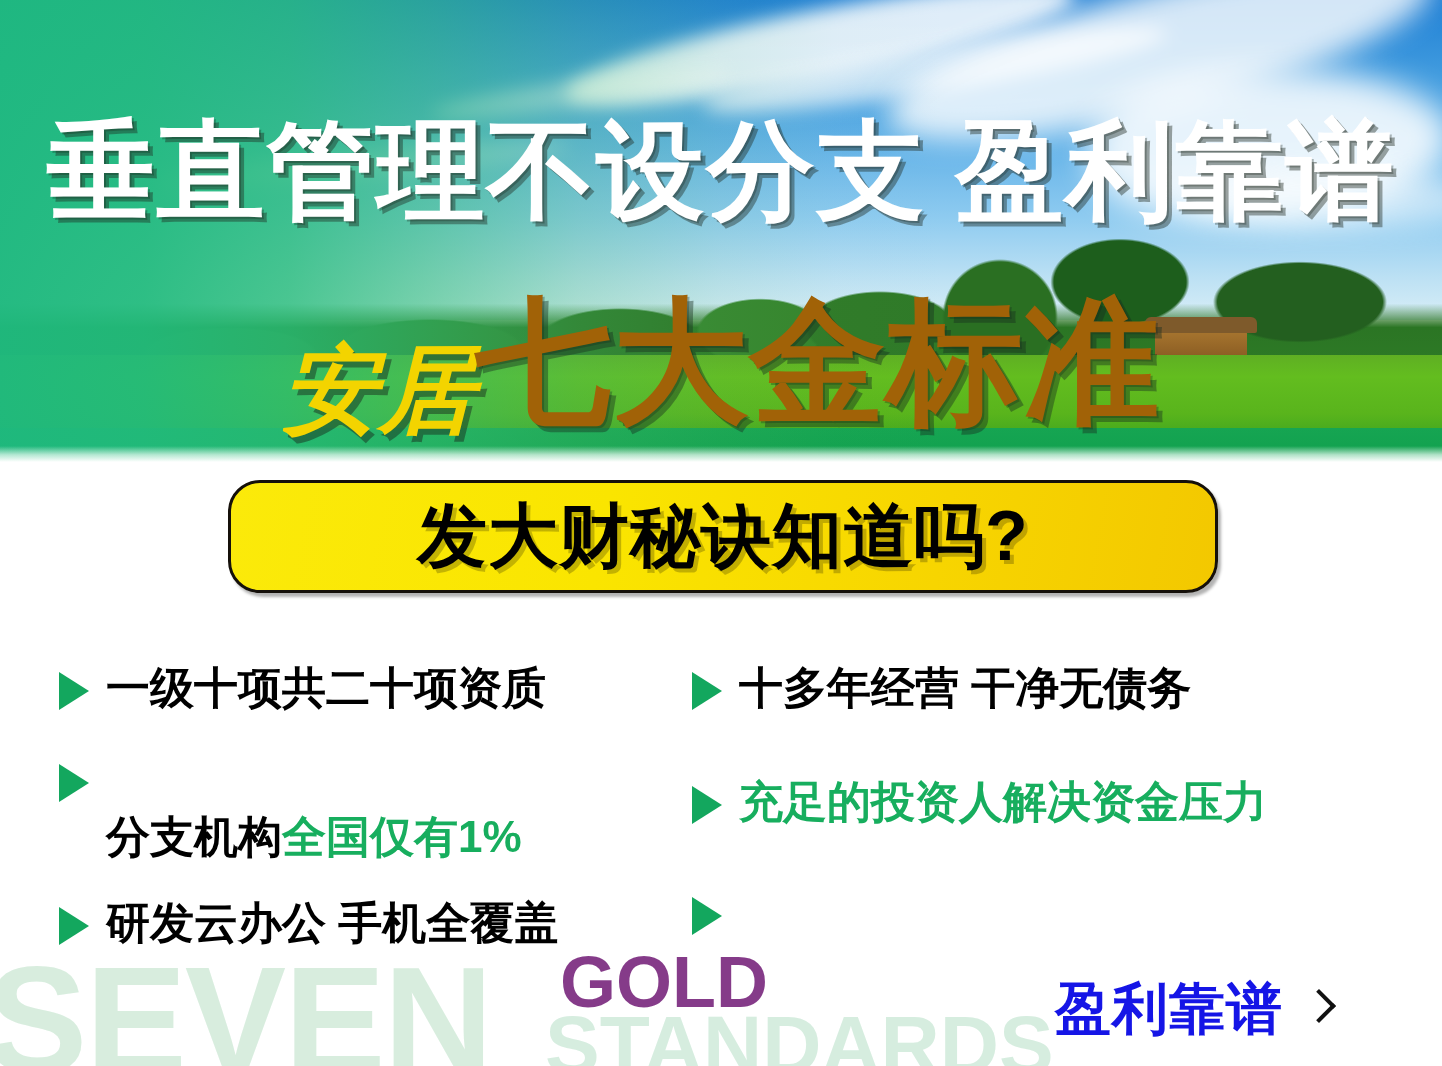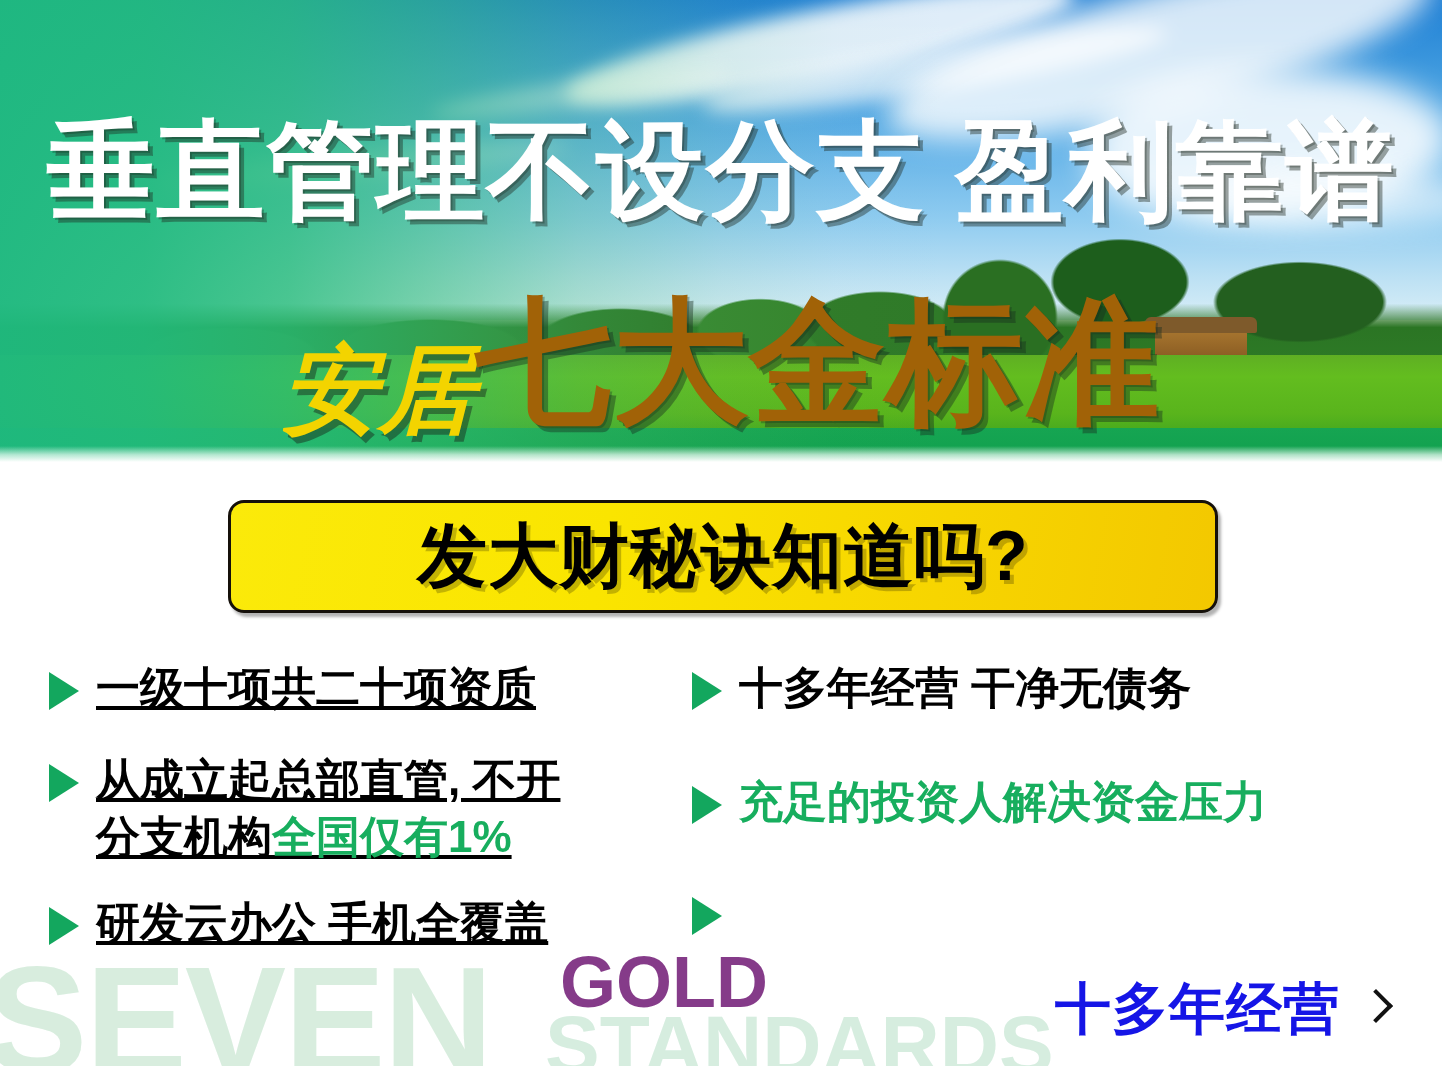--- a/index.html
+++ b/index.html
@@ -100,22 +100,22 @@
     text-shadow:5px 6px 0 rgba(25,45,30,.5);
   }
   .t2b{
     display:inline-block;font-size:136px;font-weight:bold;color:#a16207;
     letter-spacing:1px;
     text-shadow:6px 6px 0 rgba(25,45,30,.42), 2px 2px 0 rgba(20,35,25,.3);
   }
 
   
   .ybanner{
-    position:absolute;left:228px;top:500px;width:990px;height:113px;
-    border-radius:16px;
+    position:absolute;left:228px;top:480px;width:990px;height:113px;
+    border-radius:32px;
     border:3px solid #15100a;
     background:linear-gradient(100deg,#FBEA0A 0%,#FAE500 38%,#F7D500 72%,#F3C800 100%);
     box-shadow:3px 4px 3px rgba(0,0,0,.30);
     box-sizing:border-box;
     display:flex;align-items:center;justify-content:center;
   }
   .ybanner .txt{
     font-size:70px;font-weight:bold;color:#000000;letter-spacing:1px;
     text-shadow:4px 4px 0 rgba(0,0,0,.22);
     white-space:nowrap;
@@ -134,21 +134,21 @@
     color:#701a75;opacity:.85;line-height:1;
   }
   .wm .stds{
     position:absolute;left:545px;top:52px;
     font-size:82px;font-weight:bold;letter-spacing:0px;
     color:#cfeada;opacity:.85;line-height:1;
   }
 
   
   .cols{position:absolute;left:0;top:660px;width:1442px;height:340px;}
-  .colL{position:absolute;left:49px;top:0;width:640px;text-decoration:underline;}
+  .colL{position:absolute;left:59px;top:0;width:640px;}
   .colR{position:absolute;left:692px;top:0;width:720px;}
 
   .bullet{display:flex;align-items:flex-start;margin-bottom:28px;}
   .tri{
     flex:0 0 auto;width:0;height:0;margin-top:12px;margin-right:17px;
     border-left:30px solid #13A75E;
     border-top:19px solid transparent;
     border-bottom:19px solid transparent;
   }
   .btxt{
@@ -218,21 +218,21 @@
 
   <div class="colL">
 
     <div class="bullet">
       <span class="tri"></span>
       <span class="btxt">一级十项共二十项资质</span>
     </div>
 
     <div class="bullet">
       <span class="tri"></span>
-      <span class="btxt"><span>从成立起总部直管, 不开</span><br><span>分支机构</span><span class="hi">全国仅有1%</span></span>
+      <span class="btxt"><br><span>分支机构</span><span class="hi">全国仅有1%</span></span>
     </div>
 
     <div class="bullet">
       <span class="tri"></span>
       <span class="btxt">研发云办公  手机全覆盖</span>
     </div>
 
   </div>
 
   <div class="colR">
@@ -248,15 +248,15 @@
     </div>
 
     <div class="bullet">
       <span class="tri"></span>
     </div>
 
   </div>
 </div>
 
 <div class="cta">
-  <span class="label">十多年经营</span>
+  <span class="label">盈利靠谱</span>
   <span class="chev"></span>
 </div>
 
 </body></html>

